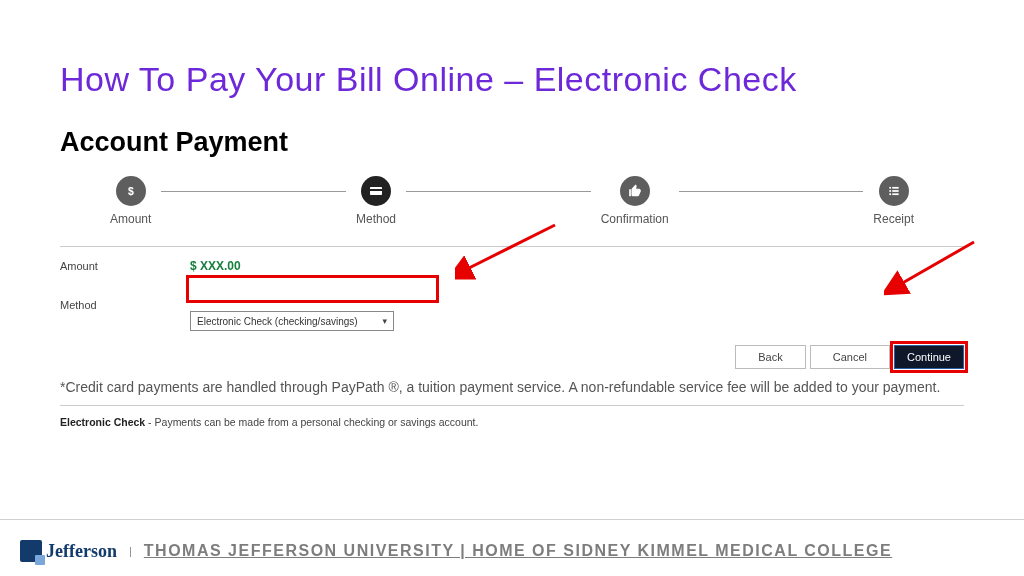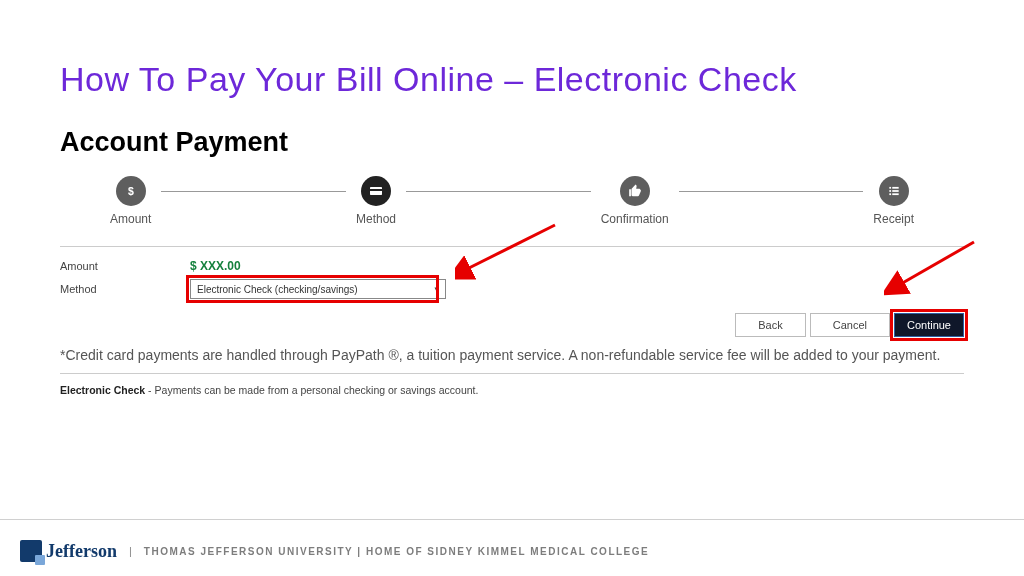--- a/index.html
+++ b/index.html
@@ -12,41 +12,41 @@
 .wizard-steps { display: flex; justify-content: space-between; position: relative; z-index: 1; }
 .step { display: flex; flex-direction: column; align-items: center; background: #fff; padding: 0 10px; }
 .step-circle { width: 30px; height: 30px; border-radius: 50%; background: #5e5e5e; display: flex; align-items: center; justify-content: center; color: #fff; font-size: 15px; }
 .step-circle.active { background: #222; }
 .step-label { font-size: 12px; color: #555; margin-top: 6px; }
 .divider { height: 1px; background: #ccc; margin: 0 0 12px 0; }
 .form-row { display: flex; align-items: center; margin: 6px 0; font-size: 11px; color: #444; }
 .form-label { width: 130px; }
 .amount-value { font-weight: 700; color: #15803d; font-size: 12px; }
 .select-wrap { position: relative; }
-.select-box { width: 256px; height: 20px; border: 1px solid #888; background: #fff; font-size: 10px; color: #333; padding: 0 6px; display: flex; align-items: center; justify-content: space-between; }
+.select-box { width: 204px; height: 20px; border: 1px solid #888; background: #fff; font-size: 10px; color: #333; padding: 0 6px; display: flex; align-items: center; justify-content: space-between; margin-top: 32px; }
 .select-caret { font-size: 9px; color: #444; }
 .highlight-box-select { position: absolute; border: 3px solid #e60000; pointer-events: none; top: -4px; left: -4px; width: 253px; height: 28px; }
 .actions { display: flex; justify-content: flex-end; gap: 4px; margin: 14px 0 10px 0; position: relative; }
 .btn { font-size: 11px; padding: 5px 22px; border: 1px solid #bbb; background: #fff; color: #444; cursor: pointer; font-family: inherit; }
 .btn-primary { background: #0f172a; color: #fff; border: 1px solid #2b5fa4; padding: 5px 12px; position: relative; }
 .highlight-box-continue { position: absolute; border: 3px solid #e60000; pointer-events: none; top: -4px; left: -4px; right: -4px; bottom: -4px; }
 .note { font-size: 14px; color: #555; margin: 6px 0 10px 0; }
 .divider2 { height: 1px; background: #ccc; margin: 10px 0; }
 .echeck-note { font-size: 10.5px; color: #444; }
 .echeck-note strong { font-weight: 700; color: #222; }
 .arrow { position: absolute; pointer-events: none; }
 .arrow svg { display: block; }
 .footer { position: absolute; left: 0; right: 13px; bottom: 14px; padding: 0 20px; display: flex; align-items: center; gap: 12px; }
 .footer-rule { position: absolute; left: 0; right: 0; bottom: 56px; height: 1px; background: #d0d0d0; }
 .logo { display: flex; align-items: center; }
 .logo-mark { width: 22px; height: 22px; background: #123a6b; position: relative; margin-right: 4px; border-radius: 2px; }
 .logo-mark::after { content: ""; position: absolute; right: -3px; bottom: -3px; width: 10px; height: 10px; background: #7aa7d9; border-radius: 1px; }
 .logo-text { font-family: Georgia, "Times New Roman", serif; font-size: 18px; font-weight: 700; color: #123a6b; }
 .footer-sep { color: #888; font-size: 11px; }
-.footer-text { font-family: Arial, sans-serif; font-size: 10px; letter-spacing: 1.5px; color: #7d7d7d; font-weight: 700; }
+.footer-text { font-family: Arial, sans-serif; font-size: 16px; letter-spacing: 1.5px; color: #7d7d7d; font-weight: 700; text-decoration: underline; }
 </style>
 </head>
 <body>
 
 <div class="slide">
   <h1 class="title">How To Pay Your Bill Online – Electronic Check</h1>
 
   <div style="position:relative;">
     <div class="panel-title">Account Payment</div>
 

